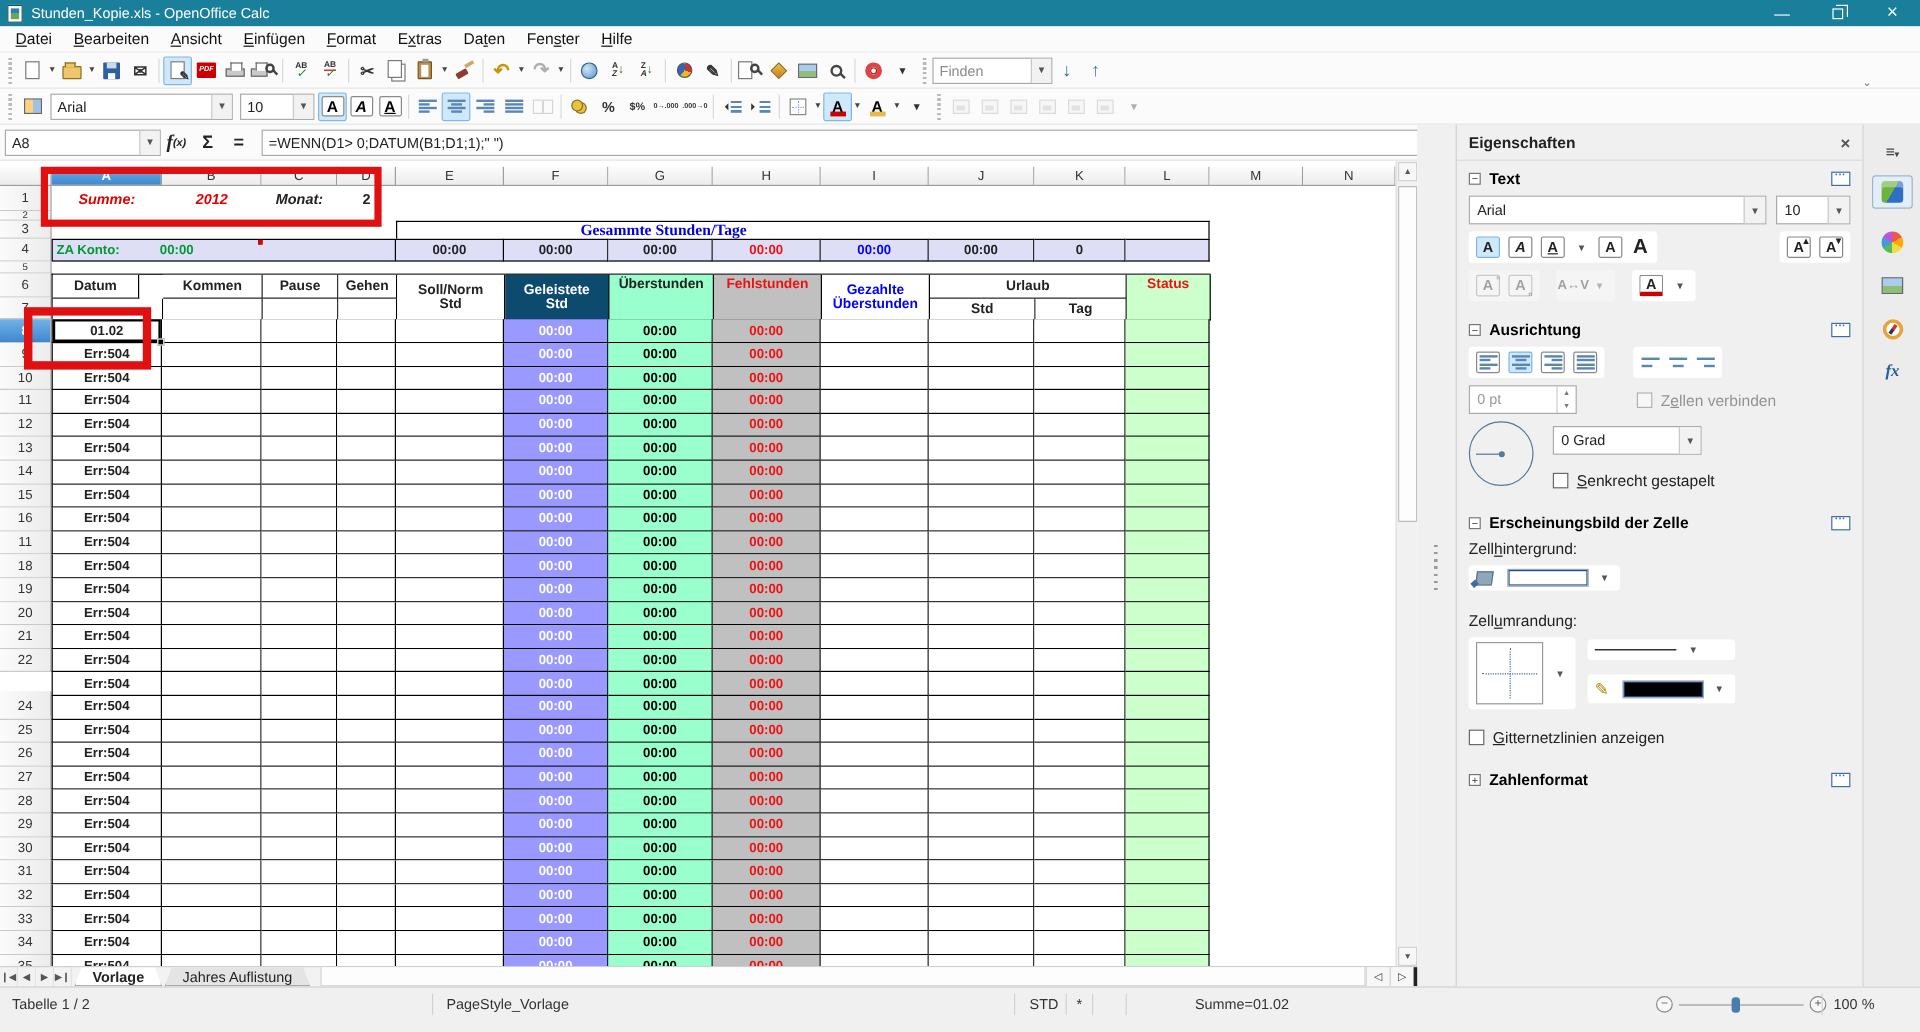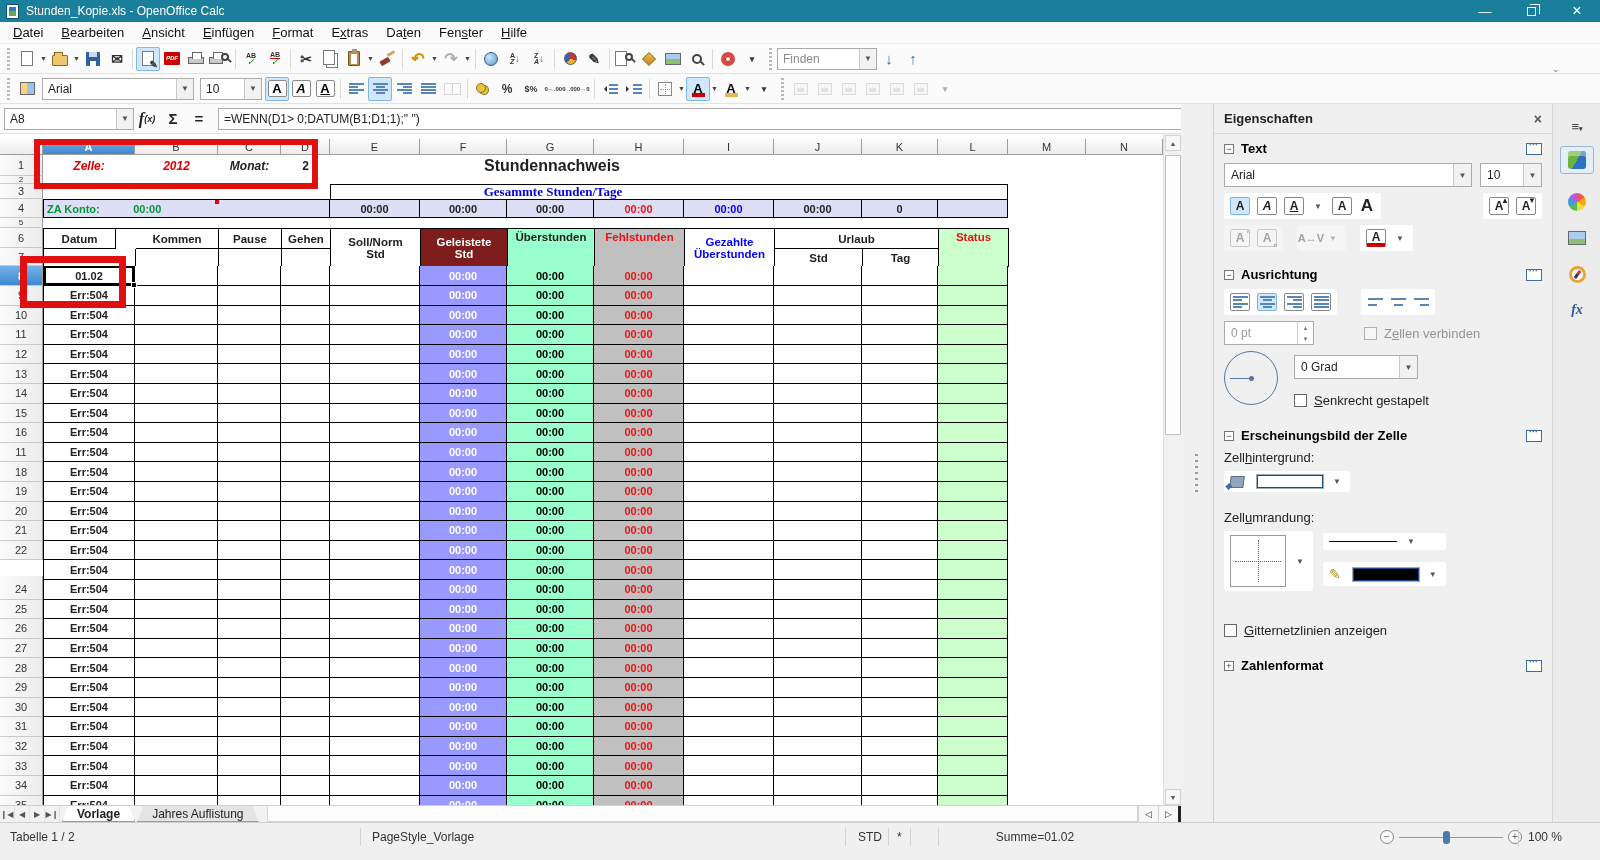--- a/index.html
+++ b/index.html
@@ -543,25 +543,24 @@
       <span class="rh" style="top: 524.4px; height: 19.6px;">28</span>
       <span class="rh" style="top: 544px; height: 19.6px;">29</span>
       <span class="rh" style="top: 563.6px; height: 19.6px;">30</span>
       <span class="rh" style="top: 583.2px; height: 19.6px;">31</span>
       <span class="rh" style="top: 602.8px; height: 19.6px;">32</span>
       <span class="rh" style="top: 622.4px; height: 19.6px;">33</span>
       <span class="rh" style="top: 642px; height: 19.6px;">34</span>
       <span class="rh" style="top: 661.6px; height: 19.6px;">35</span>
     </div>
 
-  <span class="r1c redtx" style="left:43px;width:92px">Zelle:</span>
+  <span class="r1c redtx" style="left:43px;width:92px">Summe:</span>
   <span class="r1c redtx" style="left:135px;width:83px">2012</span>
   <span class="r1c ital" style="left:218px;width:63px">Monat:</span>
   <span class="r1c" style="left:281px;width:49px">2</span>
-  <span class="r1c" id="bigtitle" style="left:330px;width:444px">Stundennachweis</span>
 
   <div id="gbox">
     <span id="gtitle">Gesammte Stunden/Tage</span>
   </div>
 
   <span class="r4c" style="left:43px;width:287px;border-left:1px solid #000;justify-content:flex-start">
     <b style="color:#009933;padding-left:3px">ZA Konto:</b>
     <b style="color:#009933;width:83px;margin-left:6px;text-align:center">00:00</b>
     <i class="cm" style="left:171px"></i>
   </span>
@@ -580,21 +579,21 @@
     <span class="th" style="left:92px;top:0;width:83px;height:20px">Kommen</span>
     <span class="th" style="left:92px;top:20px;width:83px;height:18px"></span>
     <span class="th" style="left:175px;top:0;width:63px;height:20px">Pause</span>
     <span class="th" style="left:175px;top:20px;width:63px;height:18px"></span>
     <span class="th" style="left:238px;top:0;width:49px;height:20px">Gehen</span>
     <span class="th" style="left:238px;top:20px;width:49px;height:18px"></span>
     <span class="th two" style="left:287px;top:0;width:90px;height:38px">
         <i style="font-style:normal">Soll/Norm</i>
         <i style="font-style:normal">Std</i>
       </span>
-    <span class="th two" style="left:377px;top:0;width:87px;height:38px;background:#7f1d1d;color:#fff">
+    <span class="th two" style="left:377px;top:0;width:87px;height:38px;background:#0c4a6e;color:#fff">
         <i style="font-style:normal">Geleistete</i>
         <i style="font-style:normal">Std</i>
       </span>
     <span class="th topal" style="left:464px;top:0;width:87px;height:38px;background:#99ffcc">Überstunden</span>
     <span class="th topal" style="left:551px;top:0;width:90px;height:38px;background:#c0c0c0;color:#ee1111">Fehlstunden</span>
     <span class="th two" style="left:641px;top:0;width:90px;height:38px;color:#0000ff">
         <i style="font-style:normal">Gezahlte</i>
         <i style="font-style:normal">Überstunden</i>
       </span>
     <span class="th" style="left:731px;top:0;width:164px;height:20px">Urlaub</span>
@@ -1220,21 +1219,21 @@
         <span class="linesmpl"></span>
         <span class="sdd">▼</span>
       </span>
       <span class="bgrp">
         <span class="penic">✎</span>
         <span class="swatch blk"></span>
         <span class="sdd">▼</span>
       </span>
     </span>
   </div>
-  <div class="sbrow" style="margin-top:26px">
+  <div class="sbrow" style="margin-top:10px">
     <span class="chk"></span>
     <span class="sb-label"><u>G</u>itternetzlinien anzeigen</span>
   </div>
 
   <div class="sechead" style="margin-top:10px">
     <span class="colbox">+</span>
     <span>Zahlenformat</span>
     <span class="moreopt"></span>
   </div>
 </div>

